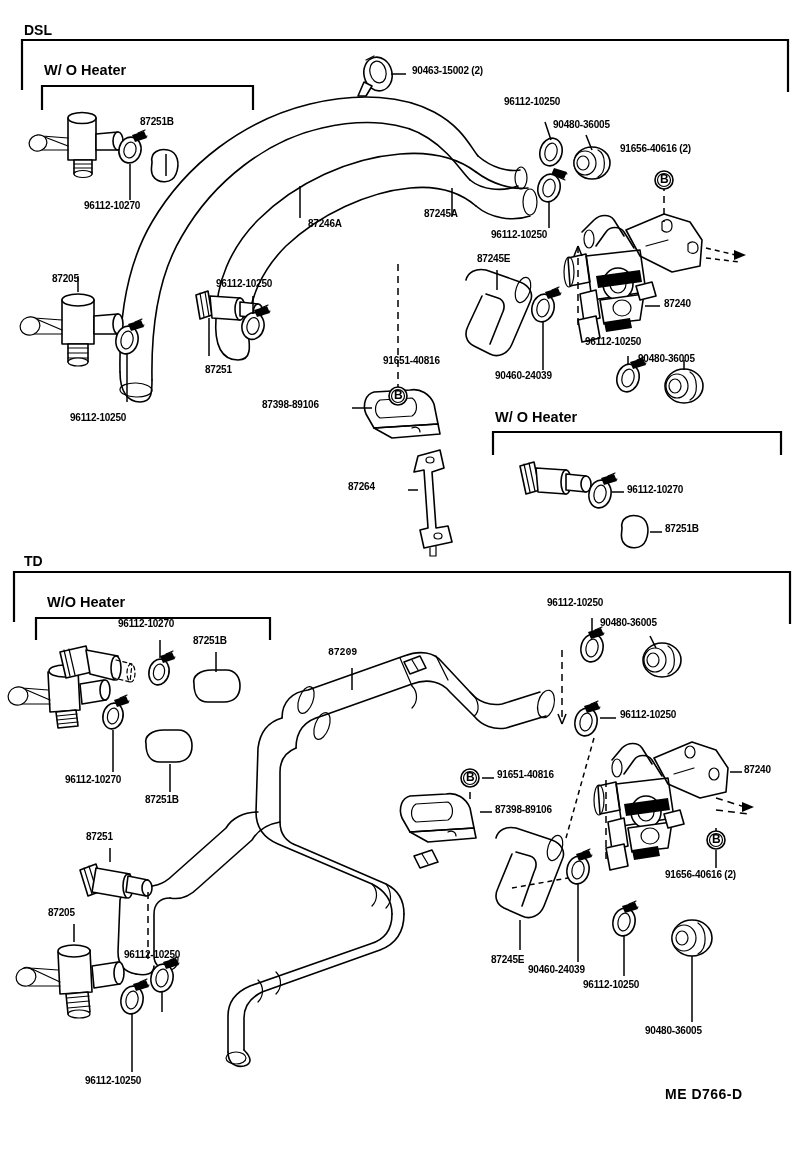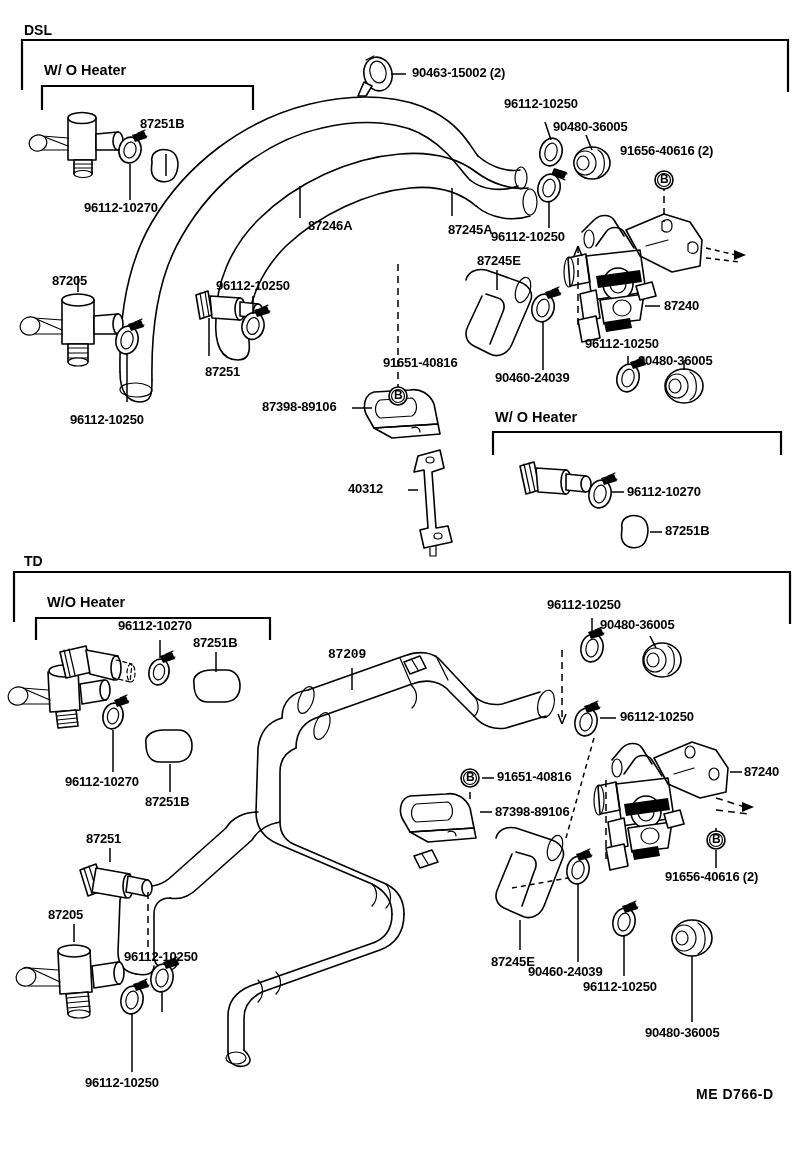--- a/index.html
+++ b/index.html
@@ -3,25 +3,25 @@
 <meta charset="utf-8">
 <title>Parts Diagram</title>
 <style>
   html,body{margin:0;padding:0;background:#fff;}
   body{width:800px;height:1150px;position:relative;overflow:hidden;
        font-family:"Liberation Sans",sans-serif;color:#000;
        -webkit-font-smoothing:none;}
   .sheet{position:absolute;left:0;top:0;width:800px;height:890px;}
   svg.art{position:absolute;left:0;top:0;width:800px;height:1150px;}
   .lbl{position:absolute;font-family:"Liberation Sans",sans-serif;
-       font-weight:bold;font-size:13px;line-height:1;white-space:nowrap;
+       font-weight:bold;font-size:10px;line-height:1;white-space:nowrap;
        letter-spacing:-0.2px;}
   .panel-tag{position:absolute;font-weight:bold;font-size:14px;white-space:nowrap;}
   .grp-tag{position:absolute;font-weight:bold;font-size:14.5px;white-space:nowrap;}
-  .footer{position:absolute;font-weight:bold;font-size:14px;letter-spacing:0.5px;white-space:nowrap;margin-left:31px;}
+  .footer{position:absolute;font-weight:bold;font-size:14px;letter-spacing:0.5px;white-space:nowrap;}
 </style>
 </head>
 <body>
 
 <div class="sheet">
 
 <svg class="art" viewBox="0 0 800 1150">
   <defs>
     <style>
       .k{fill:none;stroke:#000;stroke-width:1.6;stroke-linecap:round;stroke-linejoin:round;}
@@ -528,34 +528,34 @@
 <div class="grp-tag" style="left:44px;top:62px;">W/ O Heater</div>
 <div class="grp-tag" style="left:495px;top:409px;">W/ O Heater</div>
 
 <div class="lbl" style="left:412px;top:66px;">90463-15002 (2)</div>
 <div class="lbl" style="left:504px;top:97px;">96112-10250</div>
 <div class="lbl" style="left:553px;top:120px;">90480-36005</div>
 <div class="lbl" style="left:620px;top:144px;">91656-40616 (2)</div>
 <div class="lbl" style="left:140px;top:117px;">87251B</div>
 <div class="lbl" style="left:84px;top:201px;">96112-10270</div>
 <div class="lbl" style="left:268px;top:219px;padding-left:40px;">87246A</div>
-<div class="lbl" style="left:424px;top:223px;margin-left:24px;">87245A</div>
+<div class="lbl" style="left:424px;top:209px;">87245A</div>
 <div class="lbl" style="left:491px;top:230px;">96112-10250</div>
 <div class="lbl" style="left:477px;top:254px;">87245E</div>
 <div class="lbl" style="left:664px;top:299px;">87240</div>
 <div class="lbl" style="left:52px;top:274px;">87205</div>
 <div class="lbl" style="left:216px;top:279px;">96112-10250</div>
 <div class="lbl" style="left:205px;top:365px;">87251</div>
 <div class="lbl" style="left:70px;top:413px;">96112-10250</div>
 <div class="lbl" style="left:383px;top:356px;">91651-40816</div>
 <div class="lbl" style="left:495px;top:371px;">90460-24039</div>
 <div class="lbl" style="left:585px;top:337px;">96112-10250</div>
 <div class="lbl" style="left:638px;top:354px;">90480-36005</div>
 <div class="lbl" style="left:262px;top:400px;">87398-89106</div>
-<div class="lbl" style="left:348px;top:482px;">40312</div>
+<div class="lbl" style="left:348px;top:482px;">87264</div>
 <div class="lbl" style="left:627px;top:485px;">96112-10270</div>
 <div class="lbl" style="left:665px;top:524px;">87251B</div>
 
 <div class="panel-tag" style="left:24px;top:553px;">TD</div>
 <div class="grp-tag" style="left:47px;top:594px;">W/O Heater</div>
 
 <div class="lbl" style="left:118px;top:619px;">96112-10270</div>
 <div class="lbl" style="left:193px;top:636px;">87251B</div>
 <div class="lbl" style="left:328px;top:648px;font-family:Liberation Mono, monospace;">87209</div>
 <div class="lbl" style="left:547px;top:598px;">96112-10250</div>

